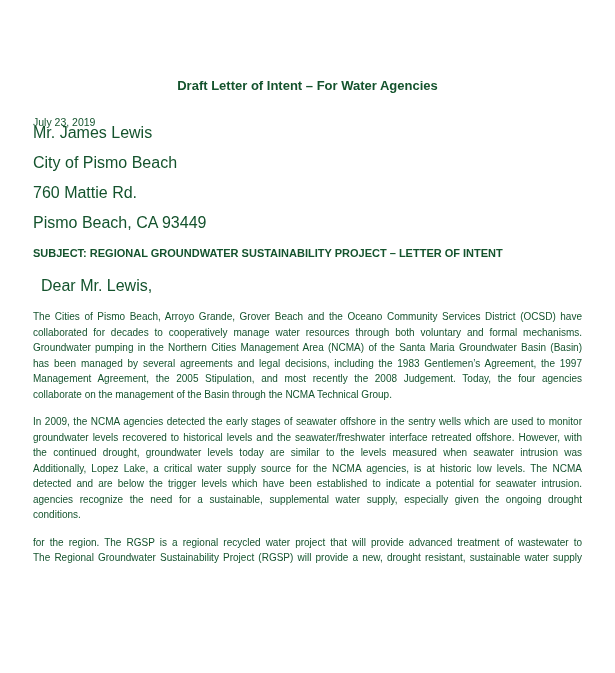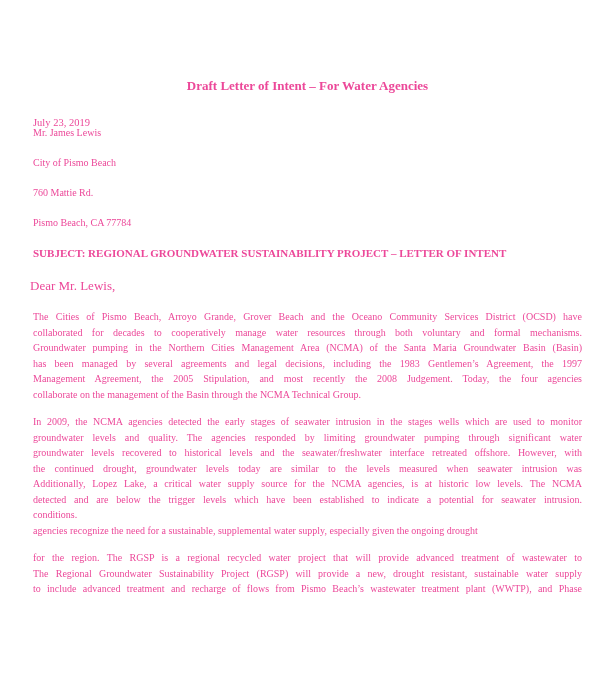--- a/index.html
+++ b/index.html
@@ -2,60 +2,60 @@
 <html><head>
 <meta charset="utf-8">
 <style>
   html, body { margin: 0; padding: 0; background: #ffffff; }
   .page {
     position: relative;
     width: 615px;
     height: 673px;
     background: #ffffff;
     overflow: hidden;
-    font-family: Liberation Serif, serif;
-    color: #ec4899;
+    font-family: Liberation Sans, sans-serif;
+    color: #14532d;
   }
   .title {
     position: absolute;
     top: 78px; left: 0; right: 0;
     text-align: center;
     font-weight: bold;
     font-size: 13px;
     line-height: 16px;
   }
   .date {
     position: absolute;
     top: 96px; left: 33px;
     font-size: 10.5px;
     line-height: 13px;
     margin-top: 20px;
   }
   .recipient {
     position: absolute;
     top: 126px; left: 33px;
-    font-size: 10px;
+    font-size: 16px;
   }
   .addr-line {
     line-height: 13px;
     margin-bottom: 17px;
     white-space: nowrap;
   }
   .subject {
     position: absolute;
     top: 247px; left: 33px; right: 33px;
     font-weight: bold;
     font-size: 11px;
     line-height: 13px;
     white-space: nowrap;
   }
   .salutation {
     position: absolute;
-    top: 279px; left: 30px;
-    font-size: 13px;
+    top: 279px; left: 41px;
+    font-size: 16px;
     line-height: 13px;
   }
   .body {
     position: absolute;
     top: 309px; left: 33px;
     width: 549px;
     font-size: 10px;
   }
   .paragraph { margin: 0 0 12px 0; }
   .paragraph .line {
@@ -71,42 +71,40 @@
 </head>
 <body>
 
 <div class="page">
   <div class="title">Draft Letter of Intent – For Water Agencies</div>
   <div class="date">July 23, 2019</div>
   <div class="recipient">
       <div class="addr-line">Mr. James Lewis</div>
       <div class="addr-line">City of Pismo Beach</div>
       <div class="addr-line">760 Mattie Rd.</div>
-      <div class="addr-line">Pismo Beach, CA 77784</div>
+      <div class="addr-line">Pismo Beach, CA 93449</div>
     </div>
   <div class="subject">SUBJECT: REGIONAL GROUNDWATER SUSTAINABILITY PROJECT – LETTER OF INTENT</div>
   <div class="salutation">Dear Mr. Lewis,</div>
   <div class="body">
       <div class="paragraph closed">
         <div class="line">The Cities of Pismo Beach, Arroyo Grande, Grover Beach and the Oceano Community Services District (OCSD) have</div>
         <div class="line">collaborated for decades to cooperatively manage water resources through both voluntary and formal mechanisms.</div>
         <div class="line">Groundwater pumping in the Northern Cities Management Area (NCMA) of the Santa Maria Groundwater Basin (Basin)</div>
         <div class="line">has been managed by several agreements and legal decisions, including the 1983 Gentlemen’s Agreement, the 1997</div>
         <div class="line">Management Agreement, the 2005 Stipulation, and most recently the 2008 Judgement. Today, the four agencies</div>
         <div class="line">collaborate on the management of the Basin through the NCMA Technical Group.</div>
       </div>
       <div class="paragraph closed">
-        <div class="line">In 2009, the NCMA agencies detected the early stages of seawater intrusion in the stages wells which are used to monitor</div>
-        <div class="line">groundwater levels and quality. The agencies responded by limiting groundwater pumping through significant water</div>
+        <div class="line">In 2009, the NCMA agencies detected the early stages of seawater offshore in the sentry wells which are used to monitor</div>
         <div class="line">groundwater levels recovered to historical levels and the seawater/freshwater interface retreated offshore. However, with</div>
         <div class="line">the continued drought, groundwater levels today are similar to the levels measured when seawater intrusion was</div>
         <div class="line">Additionally, Lopez Lake, a critical water supply source for the NCMA agencies, is at historic low levels. The NCMA</div>
         <div class="line">detected and are below the trigger levels which have been established to indicate a potential for seawater intrusion.</div>
+        <div class="line">agencies recognize the need for a sustainable, supplemental water supply, especially given the ongoing drought</div>
         <div class="line">conditions.</div>
-        <div class="line">agencies recognize the need for a sustainable, supplemental water supply, especially given the ongoing drought</div>
       </div>
       <div class="paragraph open">
         <div class="line">for the region. The RGSP is a regional recycled water project that will provide advanced treatment of wastewater to</div>
         <div class="line">The Regional Groundwater Sustainability Project (RGSP) will provide a new, drought resistant, sustainable water supply</div>
-        <div class="line">to include advanced treatment and recharge of flows from Pismo Beach’s wastewater treatment plant (WWTP), and Phase</div>
       </div>
     </div>
 </div>
 
 </body></html>

